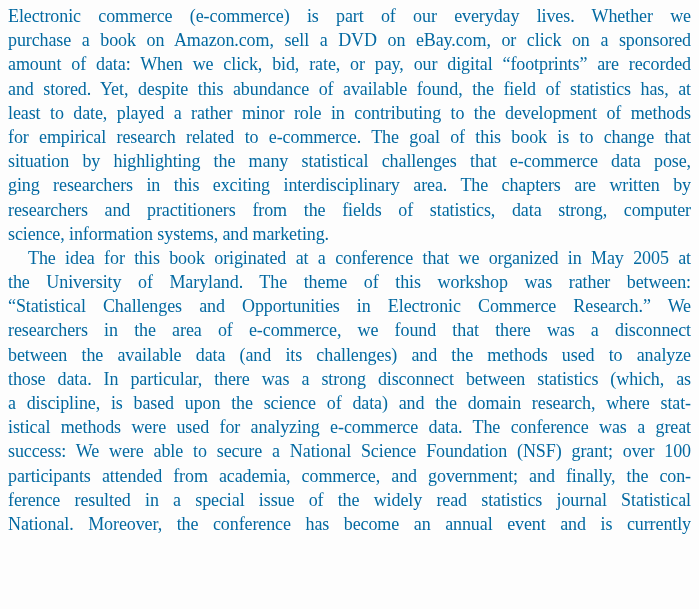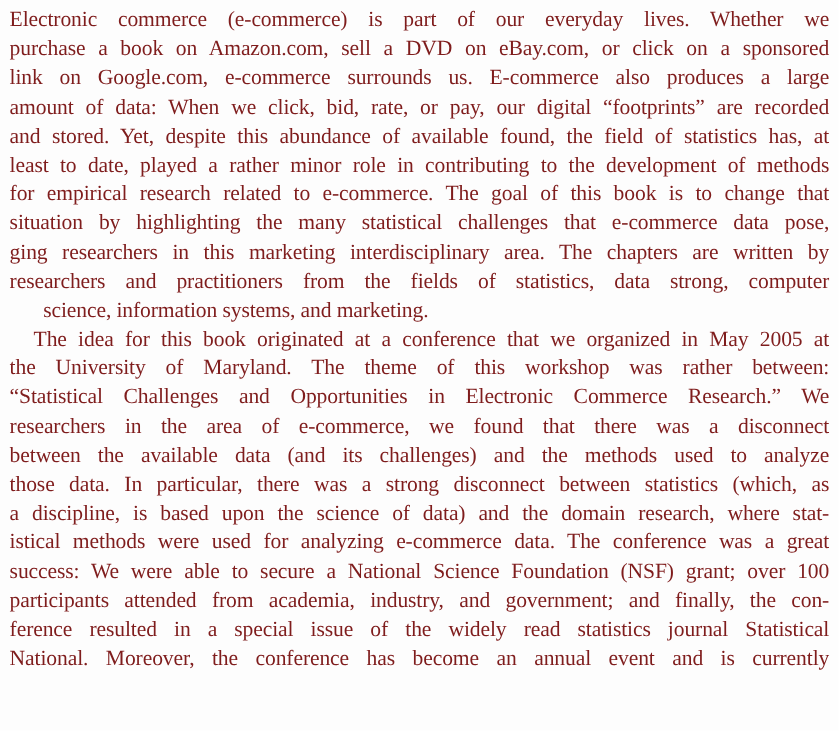--- a/index.html
+++ b/index.html
@@ -6,21 +6,21 @@
     margin: 0;
     padding: 0;
     background: #ffffff;
   }
   .page {
     position: relative;
     width: 699px;
     height: 609px;
     box-sizing: border-box;
     background: #fdfdfd;
-    color: #7f1d1d;
+    color: #0369a1;
     font-family: "Liberation Serif", "DejaVu Serif", serif;
     font-size: 18px;
     letter-spacing: -0.1px;
     overflow: hidden;
     padding: 4px 8px 0 8px;
   }
   .paragraph {
     margin: 0;
     padding: 0;
   }
@@ -28,54 +28,52 @@
     height: 24.2px;
     line-height: 24.2px;
     text-align: justify;
     text-align-last: justify;
     overflow: hidden;
     white-space: nowrap;
   }
   .line.line-end {
     text-align: right;
     text-align-last: left;
-    margin-left: 28px;
   }
   .line.indent {
     text-indent: 20px;
   }
   .italic {
   }
 </style>
 </head>
 <body>
 
 <div class="page">
   <div>
       <div class="paragraph">
         <div class="line"><span>Electronic commerce (e-commerce) is part of our everyday lives. Whether we</span></div>
         <div class="line"><span>purchase a book on Amazon.com, sell a DVD on eBay.com, or click on a sponsored</span></div>
-        <div class="line"><span>link on Google.com, e-commerce surrounds us. E-commerce also produces a large</span></div>
         <div class="line"><span>amount of data: When we click, bid, rate, or pay, our digital “footprints” are recorded</span></div>
         <div class="line"><span>and stored. Yet, despite this abundance of available found, the field of statistics has, at</span></div>
         <div class="line"><span>least to date, played a rather minor role in contributing to the development of methods</span></div>
         <div class="line"><span>for empirical research related to e-commerce. The goal of this book is to change that</span></div>
         <div class="line"><span>situation by highlighting the many statistical challenges that e-commerce data pose,</span></div>
-        <div class="line"><span>ging researchers in this marketing interdisciplinary area. The chapters are written by</span></div>
+        <div class="line"><span>ging researchers in this exciting interdisciplinary area. The chapters are written by</span></div>
         <div class="line"><span>researchers and practitioners from the fields of statistics, data strong, computer</span></div>
         <div class="line line-end"><span>science, information systems, and marketing.</span></div>
       </div>
       <div class="paragraph">
         <div class="line indent"><span>The idea for this book originated at a conference that we organized in May 2005 at</span></div>
         <div class="line"><span>the University of Maryland. The theme of this workshop was rather between:</span></div>
         <div class="line"><span>“Statistical Challenges and Opportunities in Electronic Commerce Research.” We</span></div>
         <div class="line"><span>researchers in the area of e-commerce, we found that there was a disconnect</span></div>
         <div class="line"><span>between the available data (and its challenges) and the methods used to analyze</span></div>
         <div class="line"><span>those data. In particular, there was a strong disconnect between statistics (which, as</span></div>
         <div class="line"><span>a discipline, is based upon the science of data) and the domain research, where stat-</span></div>
         <div class="line"><span>istical methods were used for analyzing e-commerce data. The conference was a great</span></div>
         <div class="line"><span>success: We were able to secure a National Science Foundation (NSF) grant; over 100</span></div>
-        <div class="line"><span>participants attended from academia, industry, and government; and finally, the con-</span></div>
+        <div class="line"><span>participants attended from academia, commerce, and government; and finally, the con-</span></div>
         <div class="line"><span>ference resulted in a special issue of the widely read statistics journal </span><span class="italic">Statistical</span></div>
         <div class="line"><span class="italic">National</span><span>. Moreover, the conference has become an annual event and is currently</span></div>
       </div>
     </div>
 </div>
 
 </body></html>

